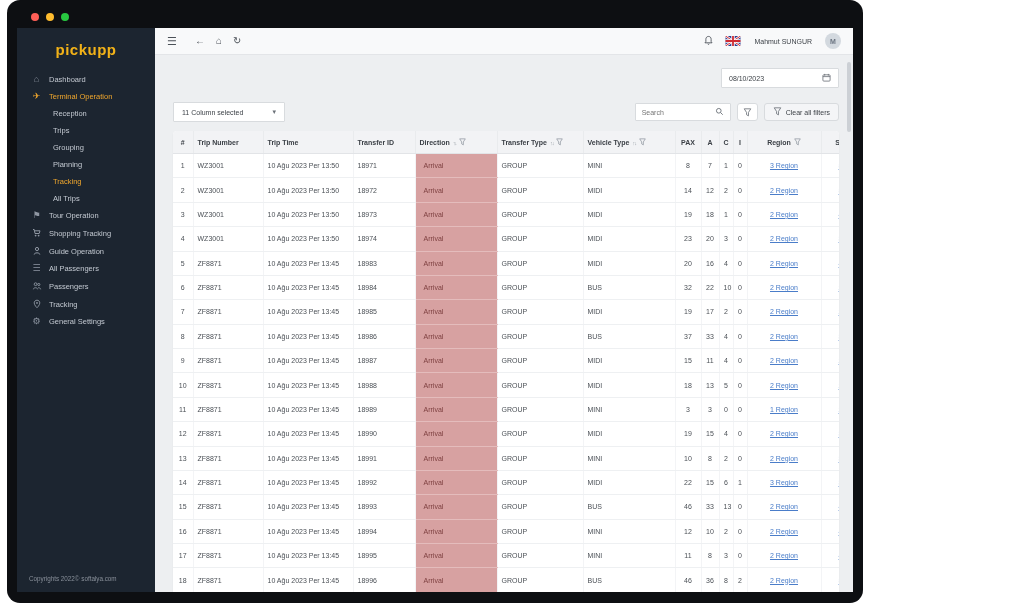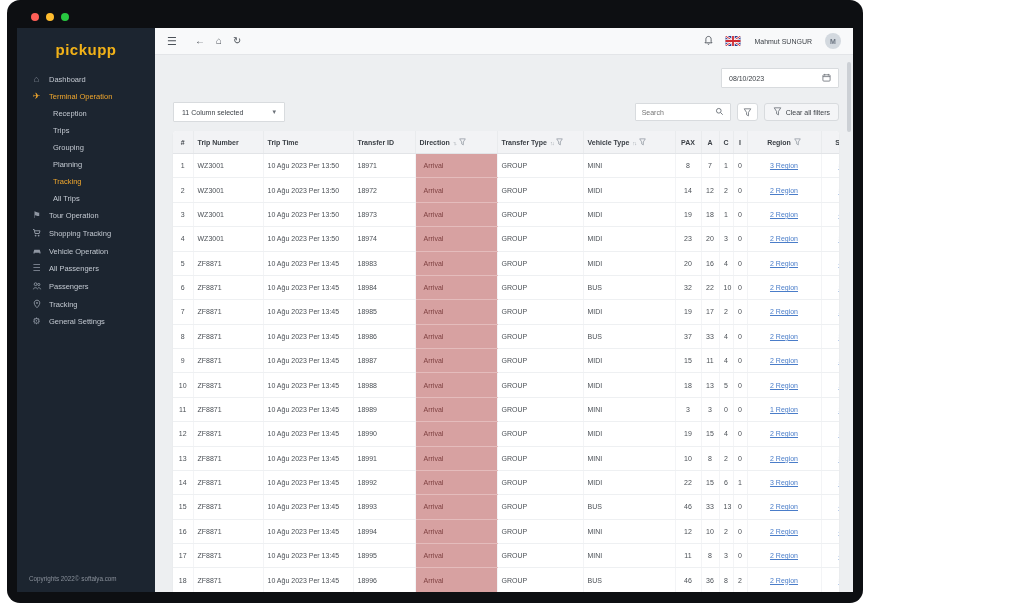--- a/index.html
+++ b/index.html
@@ -107,23 +107,24 @@
         <div class="nav-item">
           <span class="ico"><svg width="10" height="10" viewBox="0 0 10 10">
                 <path d="M1 1.5h1.2L3 5.5h4.2L8 2.8H2.6" fill="none" stroke="#8f97a3" stroke-width="1"></path>
                 <circle cx="3.6" cy="7.6" r="0.9" fill="#8f97a3"></circle>
                 <circle cx="6.6" cy="7.6" r="0.9" fill="#8f97a3"></circle>
               </svg></span>
           <span>Shopping Tracking</span>
         </div>
         <div class="nav-item">
           <span class="ico"><svg width="10" height="10" viewBox="0 0 10 10">
-                <path d="M1.5 6.2L2.3 3.8h5.4l0.8 2.4v1.2H7.4V6.8H2.6v0.6H1.5z" fill="#8f97a3"></path>
+                <circle cx="5" cy="3" r="1.6" fill="none" stroke="#8f97a3" stroke-width="1"></circle>
+                <path d="M2.2 8.5C2.2 6.3 7.8 6.3 7.8 8.5" fill="none" stroke="#8f97a3" stroke-width="1"></path>
               </svg></span>
-          <span>Vehicle Operation</span>
+          <span>Guide Operation</span>
         </div>
         <div class="nav-item">
           <span class="ico">☰</span>
           <span>All Passengers</span>
         </div>
         <div class="nav-item">
           <span class="ico"><svg width="10" height="10" viewBox="0 0 10 10">
                 <circle cx="3.6" cy="3.2" r="1.4" fill="none" stroke="#8f97a3" stroke-width="0.9"></circle>
                 <circle cx="6.8" cy="3.5" r="1.1" fill="none" stroke="#8f97a3" stroke-width="0.9"></circle>
                 <path d="M1.4 8.3C1.4 6.2 5.6 6.2 5.6 8.3M6.2 6.7C7.7 6.7 8.7 7.4 8.7 8.3" fill="none" stroke="#8f97a3" stroke-width="0.9"></path>

